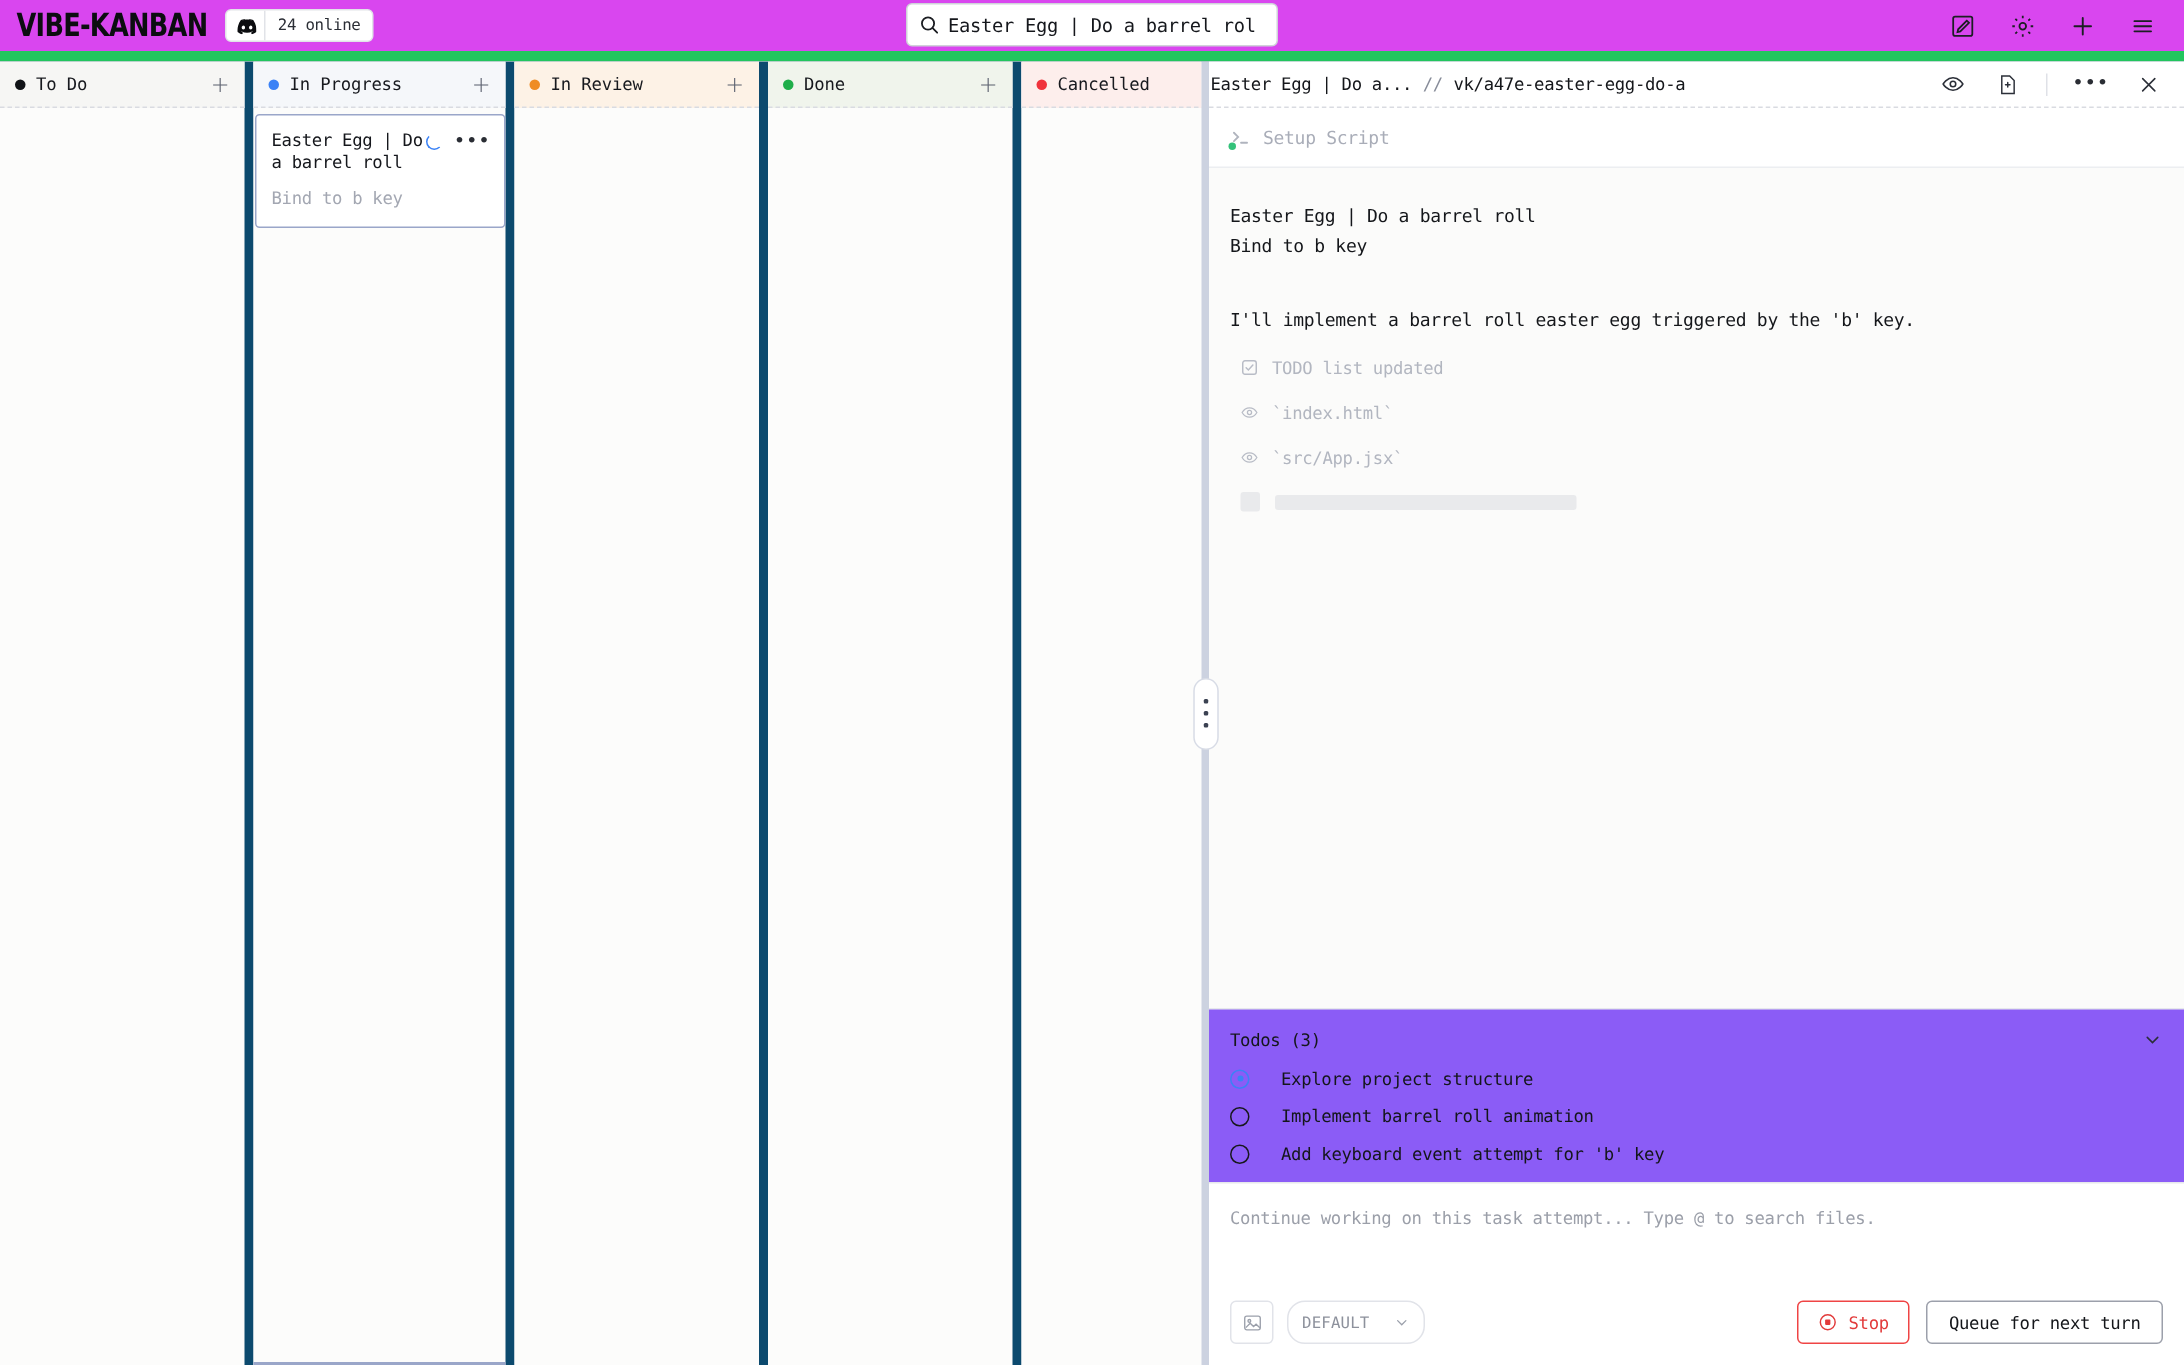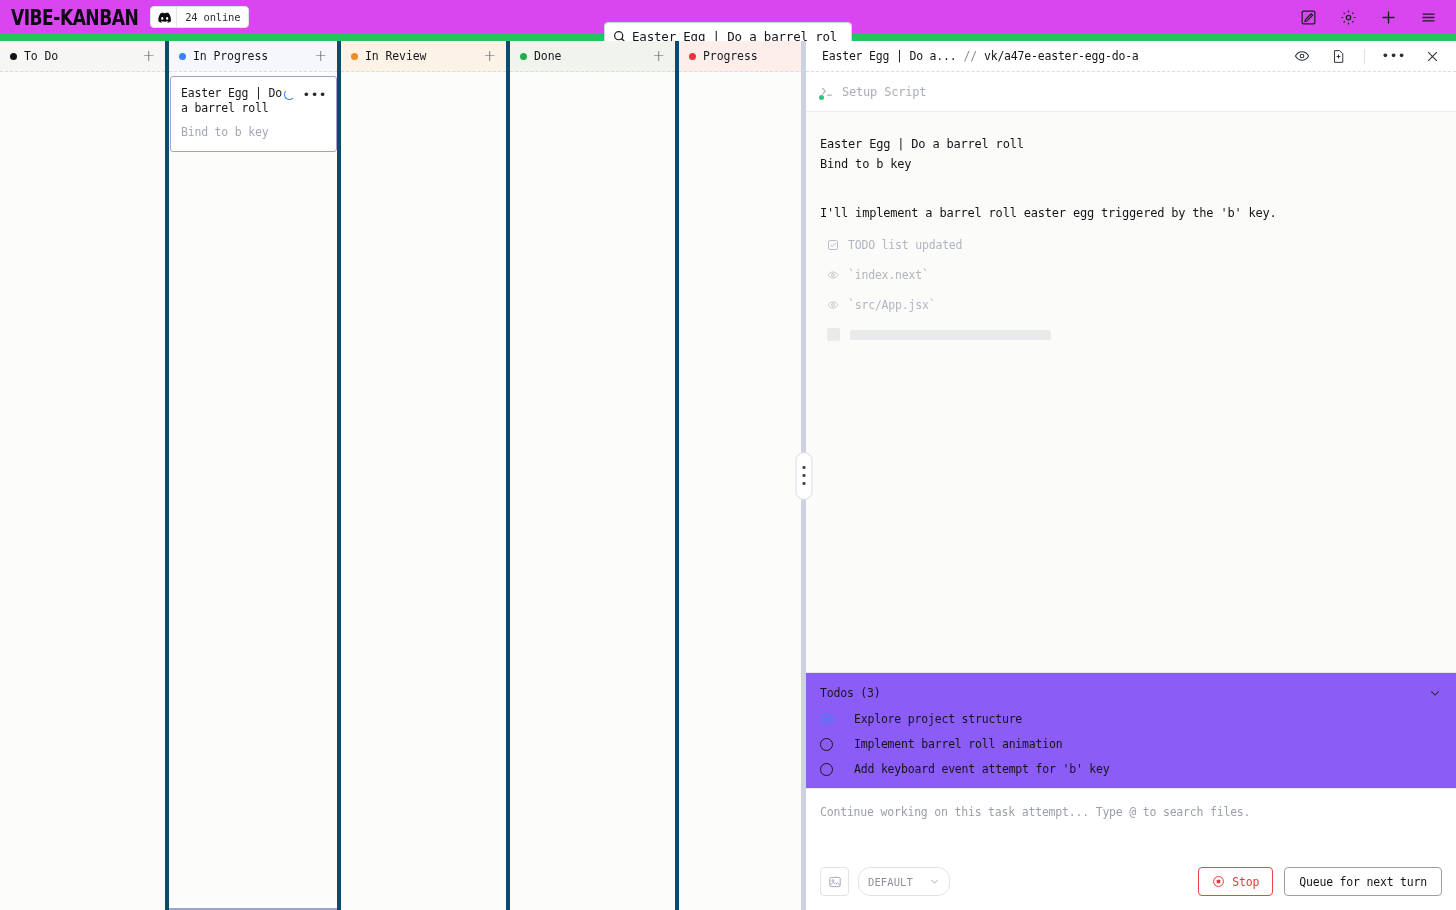--- a/index.html
+++ b/index.html
@@ -44,21 +44,21 @@
     border-right: 1px solid #e1e3e8;
   }
   .discord-pill .dc-count {
     font-size: 10.5px;
     padding: 0 8px;
     color: #2b2e35;
     letter-spacing: -0.2px;
   }
   .searchwrap {
     position: absolute; left: 50%; transform: translateX(-50%);
-    top: 22px;
+    top: 2px;
     width: 248px; height: 29px;
     border: 1px solid #cfd2d9;
     border-radius: 4px;
     background: #fff;
     display: flex; align-items: center;
     padding: 0 8px;
   }
   .searchwrap .s-icon { flex: 0 0 auto; display:flex; align-items:center; margin-right: 6px; }
   .searchwrap .s-text {
     font-size: 12.5px;
@@ -85,21 +85,21 @@
 
   .board {
     display: flex;
     width: 801px;
     height: 100%;
     overflow: hidden;
   }
   .col {
     flex: 0 0 169px;
     height: 100%;
-    border-right: 4px solid #0c4a6e;
+    border-right: 6px solid #0c4a6e;
     display: flex; flex-direction: column;
     background: #fcfcfb;
     position: relative;
   }
   .col-head {
     height: 31px;
     display: flex; align-items: center;
     padding: 0 10px;
     border-bottom: 1px dashed #d9dbe1;
     font-size: 11.5px;
@@ -200,21 +200,21 @@
     flex: 1;
     height: 100%;
     display: flex; flex-direction: column;
     background: #fff;
     min-width: 0;
   }
   .panel-head {
     height: 31px;
     border-bottom: 1px dashed #d9dbe1;
     display: flex; align-items: center;
-    padding: 0 14px 0 16px;
+    padding: 0 14px 0 1px;
     font-size: 11.5px;
     letter-spacing: -0.2px;
   }
   .panel-head .ph-title { color: #14161a; }
   .panel-head .ph-sep { color: #878c99; margin: 0 7px; }
   .panel-head .ph-branch { color: #14161a; }
   .panel-head .ph-actions {
     margin-left: auto; display: flex; align-items: center; gap: 16px;
   }
   .ph-divider { width: 1px; height: 15px; background: #dfe1e7; }
@@ -433,21 +433,21 @@
         <span class="dot" style="background:#1fae4a"></span>
         <span>Done</span>
         <span class="plus">+</span>
       </div>
       <div class="col-body"></div>
     </div>
 
     <div class="col">
       <div class="col-head" style="background:#fdeeec">
         <span class="dot" style="background:#f0323c"></span>
-        <span>Progress</span>
+        <span>Cancelled</span>
       </div>
       <div class="col-body"></div>
     </div>
 
   </div>
 
   <div class="splitter">
     <div class="grip">
       <i></i>
       <i></i>
@@ -513,21 +513,21 @@
       </div>
 
 
       <div class="tool-row">
         <span class="tr-ic">
           <svg width="12" height="12" viewBox="0 0 20 20" fill="none" stroke="#b8bcc6" stroke-width="1.4">
             <path d="M1.8 10S4.8 4.8 10 4.8 18.2 10 18.2 10 15.2 15.2 10 15.2 1.8 10 1.8 10z"></path>
             <circle cx="10" cy="10" r="2.3"></circle>
           </svg>
         </span>
-        <span>`index.next`</span>
+        <span>`index.html`</span>
       </div>
 
       <div class="tool-row">
         <span class="tr-ic">
           <svg width="12" height="12" viewBox="0 0 20 20" fill="none" stroke="#b8bcc6" stroke-width="1.4">
             <path d="M1.8 10S4.8 4.8 10 4.8 18.2 10 18.2 10 15.2 15.2 10 15.2 1.8 10 1.8 10z"></path>
             <circle cx="10" cy="10" r="2.3"></circle>
           </svg>
         </span>
         <span>`src/App.jsx`</span>

